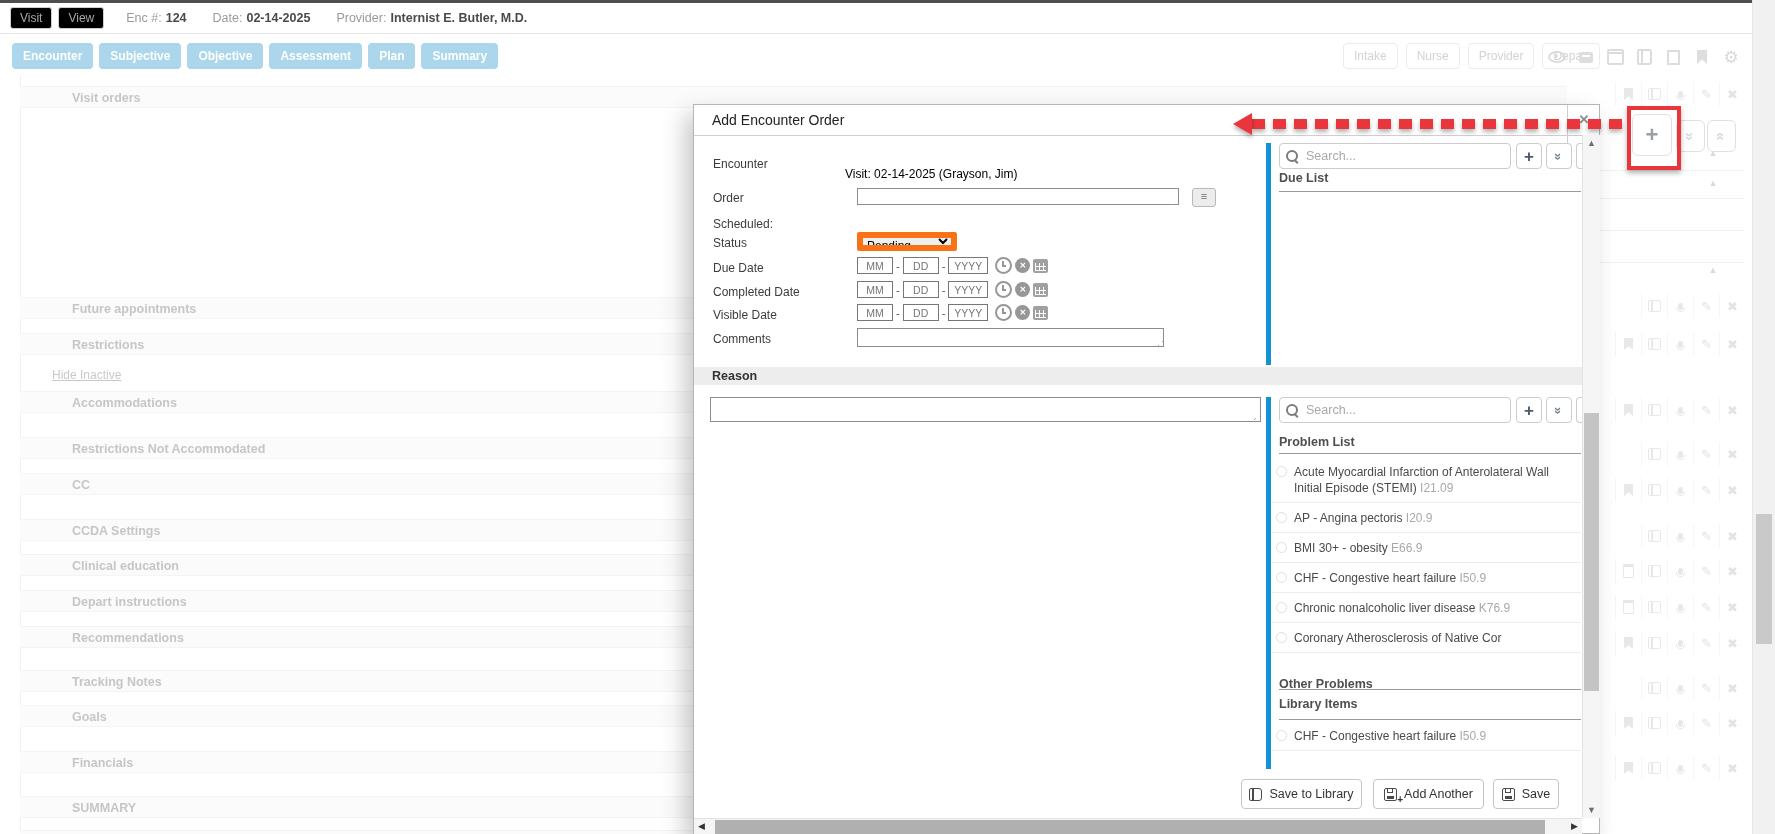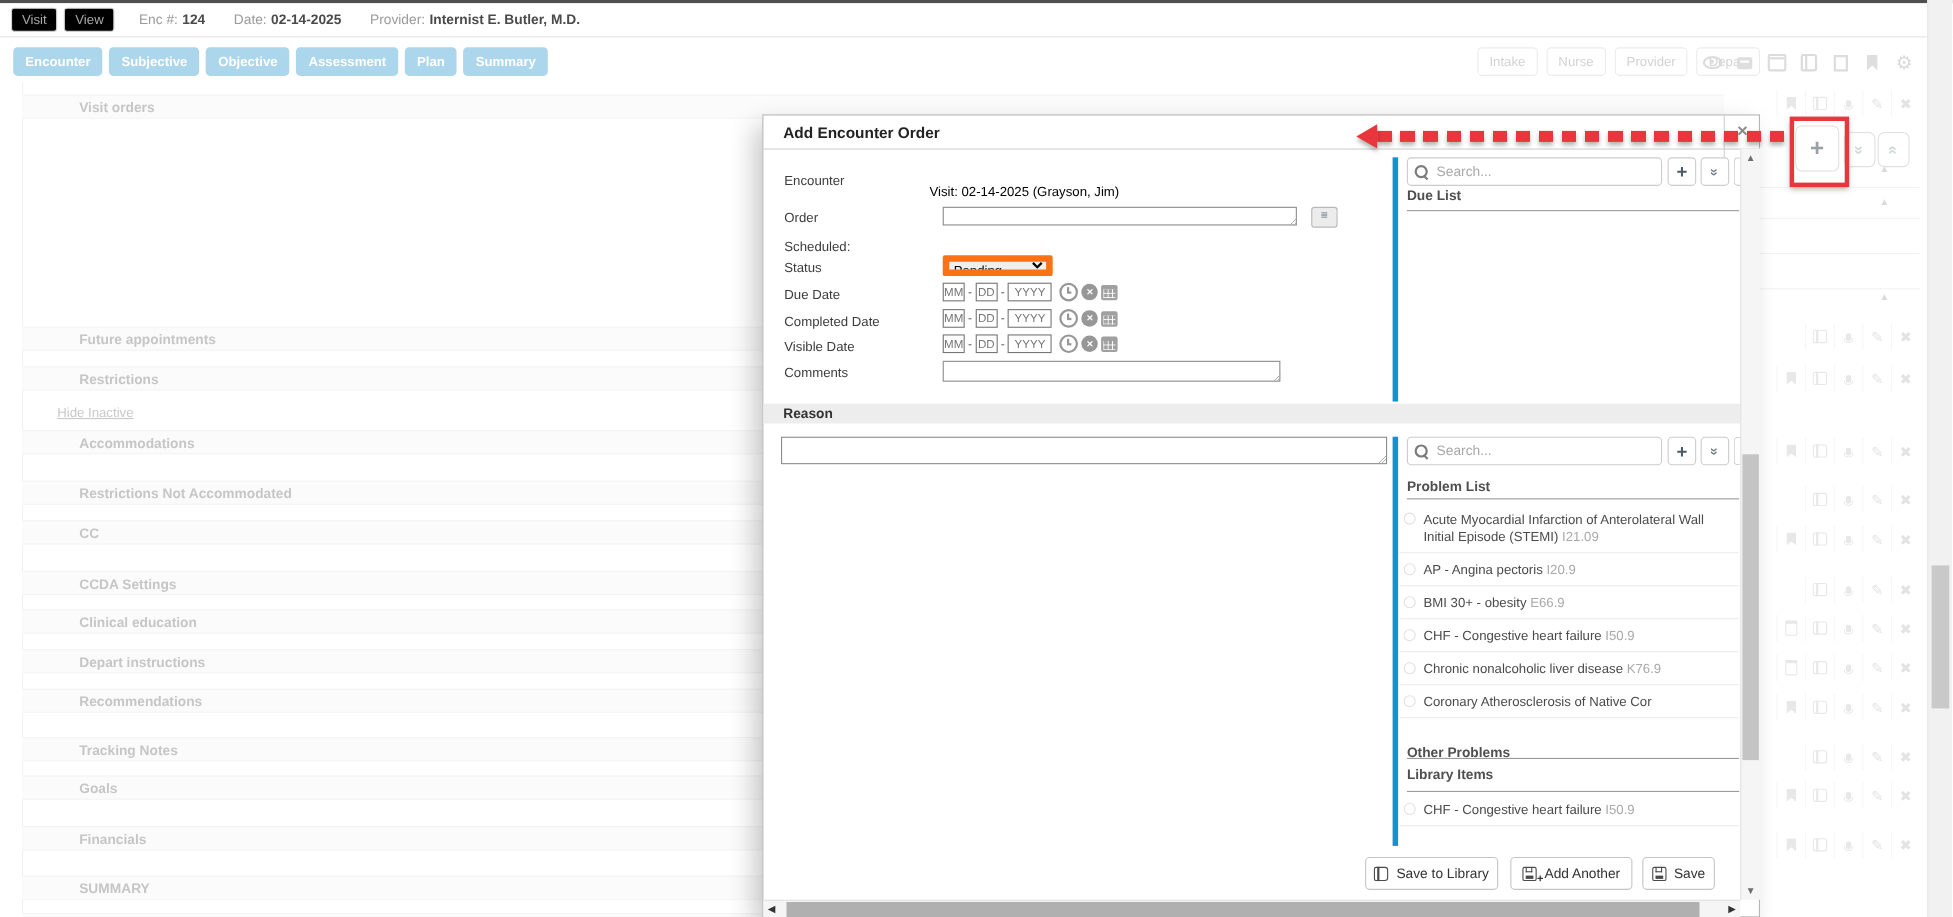--- a/index.html
+++ b/index.html
@@ -51,30 +51,30 @@
   
   .uo-btn{position:absolute;background:#fff;border:1px solid #e0e0e0;border-radius:6px;display:flex;align-items:center;justify-content:center;}
   #add-order-plus{color:#9aa0a4;font-size:22px;font-weight:700;}
   .chev{color:#d3d8db;font-size:15px;font-weight:700;display:inline-block;transform:rotate(90deg);}
   
   #page-scroll{position:absolute;right:0;top:0;width:22px;height:834px;background:#f1f1f1;border-left:1px solid #e6e6e6;}
   #page-scroll-thumb{position:absolute;left:3px;width:16px;top:514px;height:130px;background:#c9c9c9;}
   
   #modal{position:absolute;left:693px;top:104px;width:907px;height:730px;background:#fff;border:1px solid #b5b5b5;box-shadow:-8px 10px 22px rgba(0,0,0,.22);box-sizing:border-box;}
   #modal-header{position:absolute;left:0;top:0;width:100%;height:30px;border-bottom:1px solid #cfcfcf;}
-  #modal-title{position:absolute;left:18px;top:0;line-height:30px;font-size:14px;font-weight:700;color:#222;}
+  #modal-title{position:absolute;left:18px;top:0;line-height:30px;font-size:14px;font-weight:400;color:#222;}
   #modal-hdr-div{position:absolute;left:873px;top:0;width:1px;height:57px;background:#cfcfcf;}
   #modal-close{position:absolute;left:881px;top:7px;width:18px;height:17px;color:#8b8b8b;font-size:13px;font-weight:700;text-align:center;cursor:pointer;}
   .flabel{position:absolute;left:19px;font-size:12px;color:#3c3c3c;}
   .txt-input{position:absolute;border:1px solid #8c8c8c;background:#fff;box-sizing:border-box;font-size:11px;padding:1px 3px;font-family:"Liberation Sans",sans-serif;}
   .resize-corner{position:absolute;width:7px;height:7px;background:
      linear-gradient(135deg,transparent 0 50%,#aaa 50% 56%,transparent 56% 72%,#aaa 72% 78%,transparent 78%);}
   #status-select{position:absolute;left:163px;top:127px;width:100px;height:19px;border:6px solid #f97316;border-radius:2px;font-size:12px;font-family:"Liberation Sans",sans-serif;}
   .date-row{position:absolute;left:163px;display:flex;align-items:center;gap:3px;}
-  .dinp{width:20px;height:17px;border:1px solid #767676;box-sizing:border-box;font-size:10.5px;text-align:center;padding:0;color:#444;font-family:"Liberation Sans",sans-serif;}
+  .dinp{width:36px;height:17px;border:1px solid #767676;box-sizing:border-box;font-size:10.5px;text-align:center;padding:0;color:#444;font-family:"Liberation Sans",sans-serif;}
   .dinp.yyyy{width:40px;}
   .dash{color:#555;font-size:11px;}
   .i-clock{width:13px;height:13px;border:2px solid #979797;border-radius:50%;position:relative;margin-left:4px;}
   .i-clock::after{content:"";position:absolute;left:5px;top:2px;width:2px;height:5px;background:#979797;}
   .i-clock::before{content:"";position:absolute;left:5px;top:6px;width:4px;height:2px;background:#979797;}
   .i-xc{width:15px;height:15px;border-radius:50%;background:#979797;color:#fff;font-size:8px;font-weight:700;display:flex;align-items:center;justify-content:center;}
   .i-cal2{width:15px;height:14px;background:#a0a0a0;border-radius:2px;position:relative;}
   .i-cal2::after{content:"";position:absolute;left:2px;right:2px;top:4px;bottom:2px;
      background:linear-gradient(90deg,#fff 0 1px,transparent 1px 4px) 0 0/4px 100%,
                 linear-gradient(0deg,#fff 0 1px,transparent 1px 4px) 0 0/100% 4px;}

